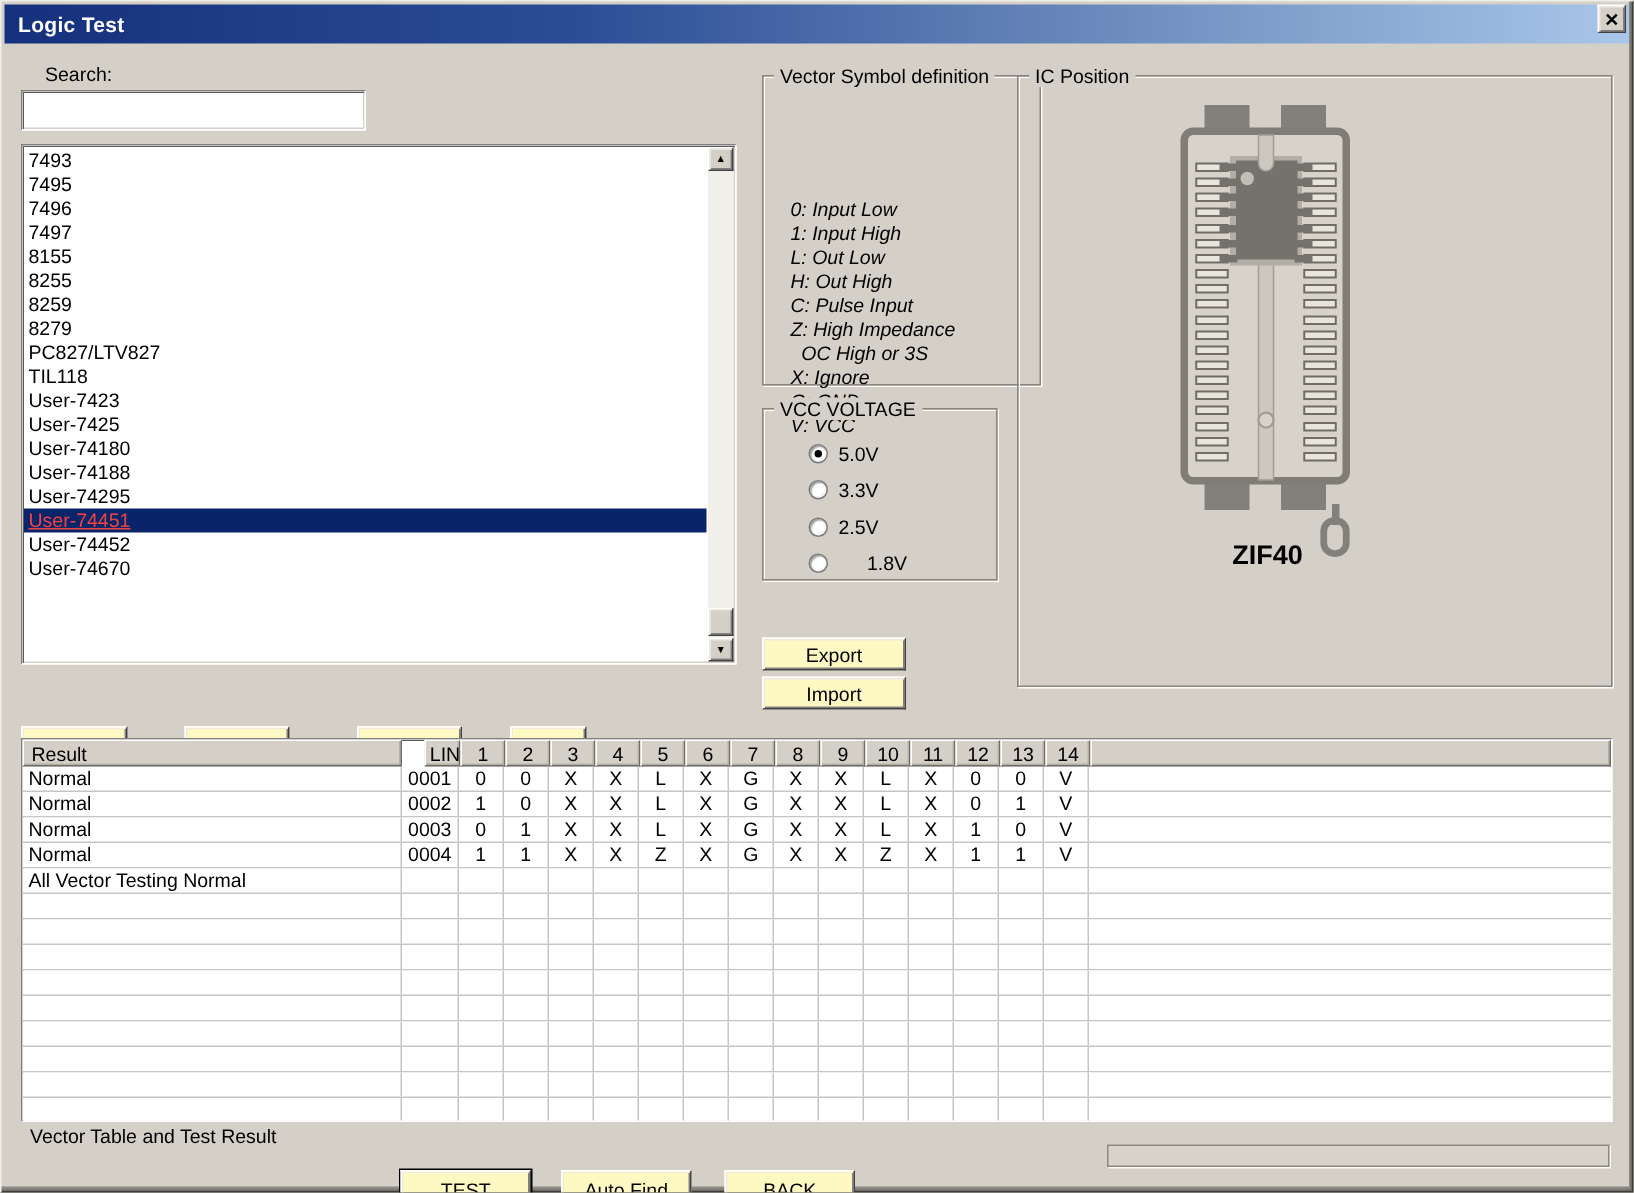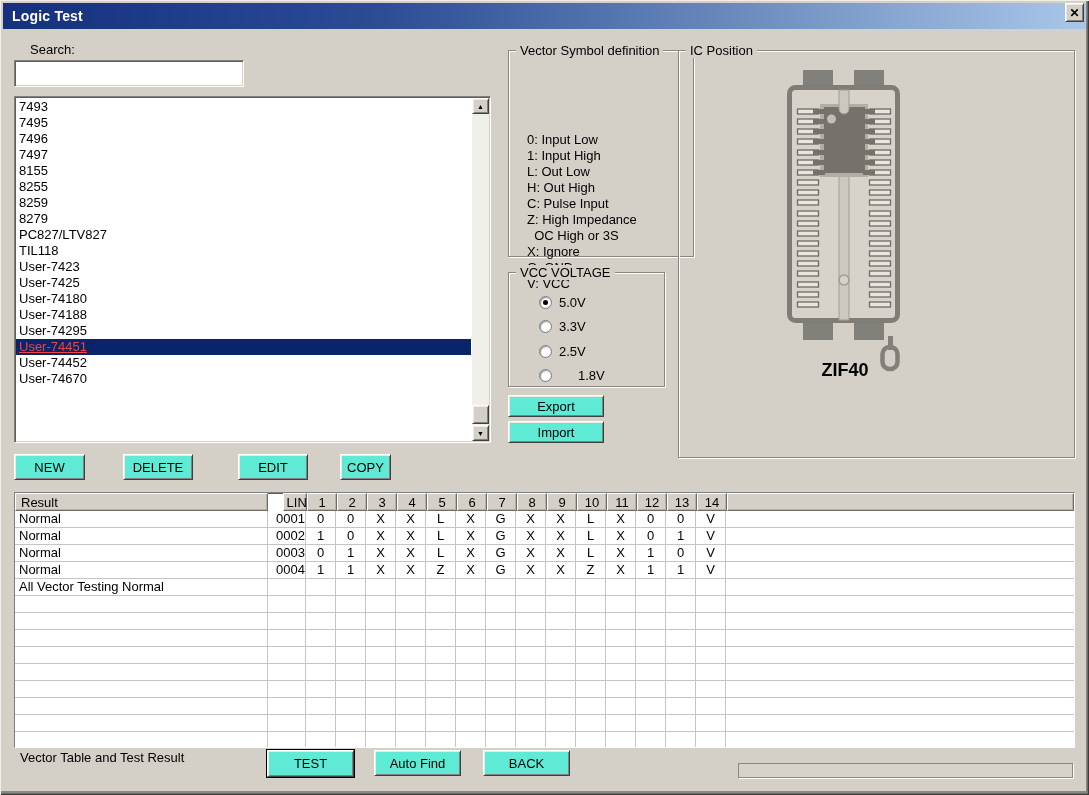--- a/index.html
+++ b/index.html
@@ -32,46 +32,46 @@
   .list-item{height:16px;line-height:16px;padding-left:3px;white-space:pre;}
   .list-item.selected{background:#0a246a;color:#ef4444;text-decoration:underline;}
   .scrollbar{position:absolute;top:1px;bottom:1px;right:1px;width:17px;background:#f1efe9;}
   .sb-btn{position:absolute;left:0;width:17px;height:16px;background:#d4d0c8;
     border:1px solid;border-color:#fff #404040 #404040 #fff;box-shadow:inset 1px 1px 0 #ece9e2, inset -1px -1px 0 #808080;
     display:flex;align-items:center;justify-content:center;font-size:7px;color:#000;}
   .sb-up{top:0;} .sb-down{bottom:0;}
   .sb-thumb{position:absolute;left:0;width:17px;height:19px;bottom:17px;background:#d4d0c8;
     border:1px solid;border-color:#fff #404040 #404040 #fff;box-shadow:inset 1px 1px 0 #ece9e2, inset -1px -1px 0 #808080;}
   .btn{
-    position:absolute;display:flex;align-items:center;justify-content:center;background:#5eead4;
+    position:absolute;display:flex;align-items:center;justify-content:center;background:#fef9c3;
     border:1px solid;border-color:#fff #404040 #404040 #fff;
     box-shadow:inset 1px 1px 0 #ece9e2, inset -1px -1px 0 #808080;
-    font:13px "Liberation Sans",sans-serif;cursor:default;
+    font:13px "Liberation Sans",sans-serif;cursor:default;margin-top:30px;
   }
   .btn.default{box-shadow:0 0 0 1px #000, inset 1px 1px 0 #ece9e2, inset -1px -1px 0 #808080;}
   .group{position:absolute;border:1px solid #8a867e;box-shadow:inset 1px 1px 0 #fff, 1px 1px 0 #fff;}
   .group-label{position:absolute;top:-8px;left:7px;background:#d4d0c8;padding:0 4px;line-height:15px;}
-  .sym-lines{position:absolute;left:18px;top:33px;line-height:16px;white-space:pre;}
+  .sym-lines{position:absolute;left:18px;top:33px;line-height:16px;white-space:pre;font-style:italic;}
   .radio-row{position:absolute;left:30px;display:flex;align-items:center;height:14px;}
   .radio{width:13px;height:13px;border-radius:50%;background:#fff;border:1px solid #7b7b7b;
     box-shadow:inset 1px 1px 1px #9d9d9d, inset -1px -1px 0 #f4f4f4;margin-right:7px;flex:none;}
   .radio-row.selected .radio{position:relative;}
   .radio-row.selected .radio::after{content:"";position:absolute;left:3px;top:3px;width:5px;height:5px;border-radius:50%;background:#000;}
   .resultbox{position:absolute;left:14px;top:492px;width:1061px;height:256px;overflow:hidden;}
   .thead{display:flex;height:18px;}
   .th{flex:none;background:#d4d0c8;border:1px solid;border-color:#fff #6e6c66 #6e6c66 #fff;
     box-shadow:inset -1px -1px 0 #b5b1a9;display:flex;align-items:center;padding-left:5px;height:18px;}
   .th-result{width:253px;}
   .th-line{width:24px;justify-content:center;padding-left:12px;margin-left:15px;}
   .th-num{width:30px;justify-content:center;padding-left:0;}
   .th-filler{flex:1;}
   .trow{display:flex;height:17px;border-bottom:1px solid #c5c5c5;background:#fff;}
   .td{flex:none;height:16px;line-height:16px;border-right:1px solid #c5c5c5;overflow:hidden;}
   .td-result{width:253px;padding-left:4px;}
-  .td-line{width:38px;text-align:right;}
+  .td-line{width:38px;text-align:center;}
   .td-num{width:30px;text-align:center;}
   .td-filler{flex:1;border-right:none;}
   .progress{position:absolute;left:738px;top:763px;width:335px;height:15px;background:#d7d3cb;
     border:1px solid #8d8981;box-shadow:1px 1px 0 #fdfcf9;}
 </style>
 </head>
 <body>
 
 <div class="window">
 

